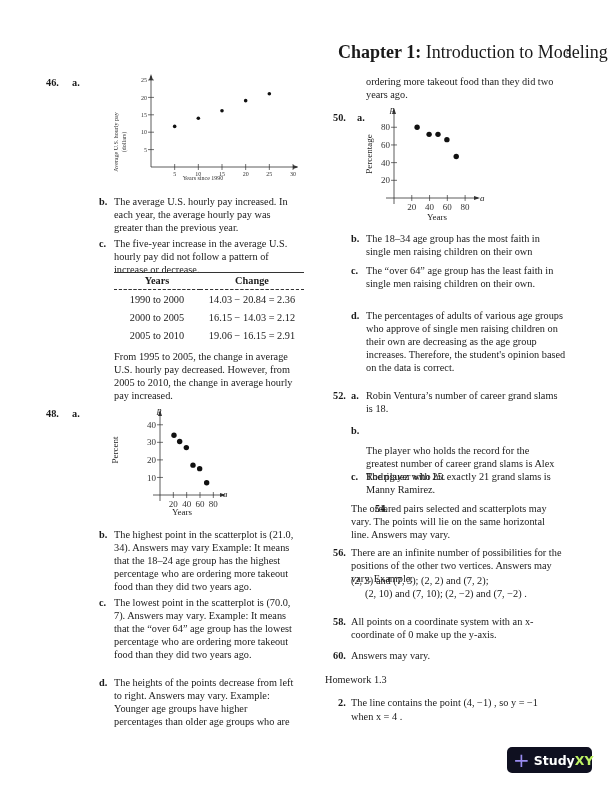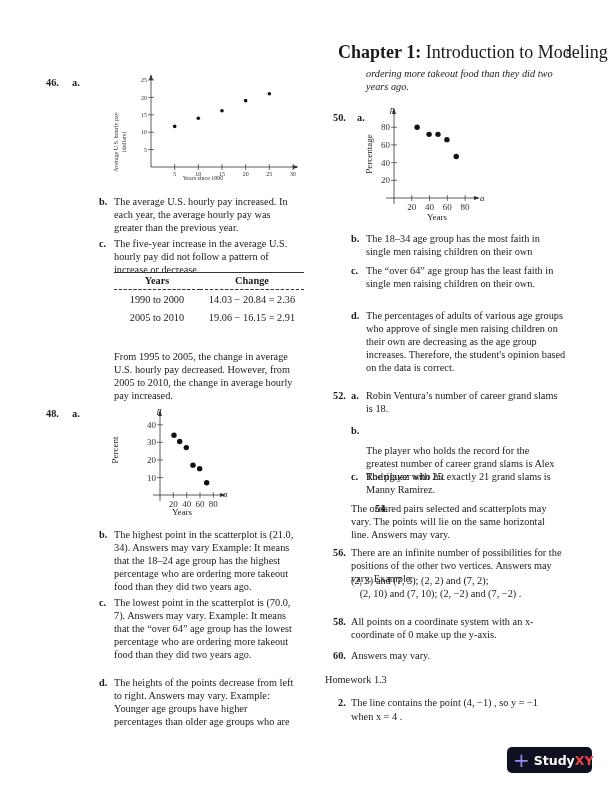--- a/index.html
+++ b/index.html
@@ -15,21 +15,21 @@
   table.chg { border-collapse:collapse; font-size:10.3px; }
   table.chg th { font-weight:bold; padding:1px 0 2px 0; border-top:1px solid #333; border-bottom:1px dashed #333; }
   table.chg td { padding:3px 0 2px 0; text-align:center; }
   table.chg tr.last td { border-bottom:2px solid #333; padding-bottom:1px; }
   .c1 { width:86px; text-align:center; }
   .c2 { width:104px; text-align:center; }
   svg text { font-family:"Liberation Serif", serif; }
   .badge { position:absolute; left:507px; top:747px; width:85px; height:26px; background:#0f1020; border-radius:5px;
            display:flex; align-items:center; font-family:"DejaVu Sans", sans-serif; font-weight:bold; font-size:12.5px; color:#fff; }
   .badge .plus { color:#9a8cf0; font-size:20px; margin:0 4px 0 6px; font-weight:normal; line-height:20px; }
-  .badge .xy { color:#ef4444; }
+  .badge .xy { color:#bef264; }
 </style>
 </head>
 <body>
 
 <div class="abs hdr">
   <b>Chapter 1:</b>
   <span>Introduction to Modeling</span>
 </div>
 <div class="abs pnum">5</div>
 
@@ -87,20 +87,24 @@
       <th class="c1">Years</th>
       <th class="c2">Change</th>
     </tr>
   </thead>
   <tbody>
     <tr>
       <td>1990 to 2000</td>
       <td>14.03 − 20.84 = 2.36</td>
     </tr>
     <tr>
+      <td>2000 to 2005</td>
+      <td>16.15 − 14.03 = 2.12</td>
+    </tr>
+    <tr>
       <td>2005 to 2010</td>
       <td>19.06 − 16.15 = 2.91</td>
     </tr>
   </tbody>
 </table>
 
 <div class="blk" style="left:114px;top:350px;width:180px;">From 1995 to 2005, the change in average U.S. hourly pay decreased. However, from 2005 to 2010, the change in average hourly pay increased.</div>
 
 <div class="num" style="left:46px;top:407px;">48.</div>
 <div class="lbl" style="left:72px;top:407px;">a.</div>
@@ -142,21 +146,21 @@
 
 <div class="lbl" style="left:99px;top:528px;">b.</div>
 <div class="blk" style="left:114px;top:528px;width:180px;">The highest point in the scatterplot is (21.0, 34). Answers may vary Example: It means that the 18–24 age group has the highest percentage who are ordering more takeout food than they did two years ago.</div>
 
 <div class="lbl" style="left:99px;top:596px;">c.</div>
 <div class="blk" style="left:114px;top:596px;width:180px;">The lowest point in the scatterplot is (70.0, 7). Answers may vary. Example: It means that the “over 64” age group has the lowest percentage who are ordering more takeout food than they did two years ago.</div>
 
 <div class="lbl" style="left:99px;top:676px;">d.</div>
 <div class="blk" style="left:114px;top:676px;width:180px;">The heights of the points decrease from left to right. Answers may vary. Example: Younger age groups have higher percentages than older age groups who are</div>
 
-<div class="blk" style="left:366px;top:67px;width:200px;font-style:italic;">ordering more takeout food than they did two years ago.</div>
+<div class="blk" style="left:366px;top:75px;width:200px;">ordering more takeout food than they did two years ago.</div>
 
 <div class="num" style="left:333px;top:111px;">50.</div>
 <div class="lbl" style="left:357px;top:111px;">a.</div>
 
 <svg class="abs" style="left:362px;top:102px;" width="130" height="122">
   <text transform="translate(10,52) rotate(-90)" font-size="9" text-anchor="middle" fill="#222">Percentage</text>
   <g id="c50">
       <line x1="24" y1="96" x2="116" y2="96" stroke="#333" stroke-width="0.8"></line>
       <line x1="32" y1="102" x2="32" y2="8" stroke="#333" stroke-width="0.8"></line>
       <polygon points="118,96 112,94 112,98" fill="#333"></polygon>
@@ -206,21 +210,21 @@
 
 <div class="lbl" style="left:351px;top:470px;">c.</div>
 <div class="blk" style="left:366px;top:470px;width:195px;">The player who hit exactly 21 grand slams is Manny Ramirez.</div>
 
 <div class="num" style="left:333px;top:502px;margin-left:42px;">54.</div>
 <div class="blk" style="left:351px;top:502px;width:210px;">The ordered pairs selected and scatterplots may vary. The points will lie on the same horizontal line. Answers may vary.</div>
 
 <div class="num" style="left:333px;top:546px;">56.</div>
 <div class="blk" style="left:351px;top:546px;width:212px;">There are an infinite number of possibilities for the positions of the other two vertices. Answers may vary. Example:</div>
 <div class="blk" style="left:351px;top:574px;width:215px;">(2, 3) and (7, 3); (2, 2) and (7, 2);</div>
-<div class="blk" style="left:333px;top:587px;width:215px;text-align:center;">(2, 10) and (7, 10); (2, −2) and (7, −2) .</div>
+<div class="blk" style="left:365px;top:587px;width:215px;">(2, 10) and (7, 10); (2, −2) and (7, −2) .</div>
 
 <div class="num" style="left:333px;top:615px;">58.</div>
 <div class="blk" style="left:351px;top:615px;width:205px;">All points on a coordinate system with an x-coordinate of 0 make up the y-axis.</div>
 
 <div class="num" style="left:333px;top:649px;">60.</div>
 <div class="blk" style="left:351px;top:649px;width:205px;">Answers may vary.</div>
 
 <div class="abs" style="left:325px;top:673px;font-weight:normal;">Homework 1.3</div>
 
 <div class="num" style="left:338px;top:696px;">2.</div>

